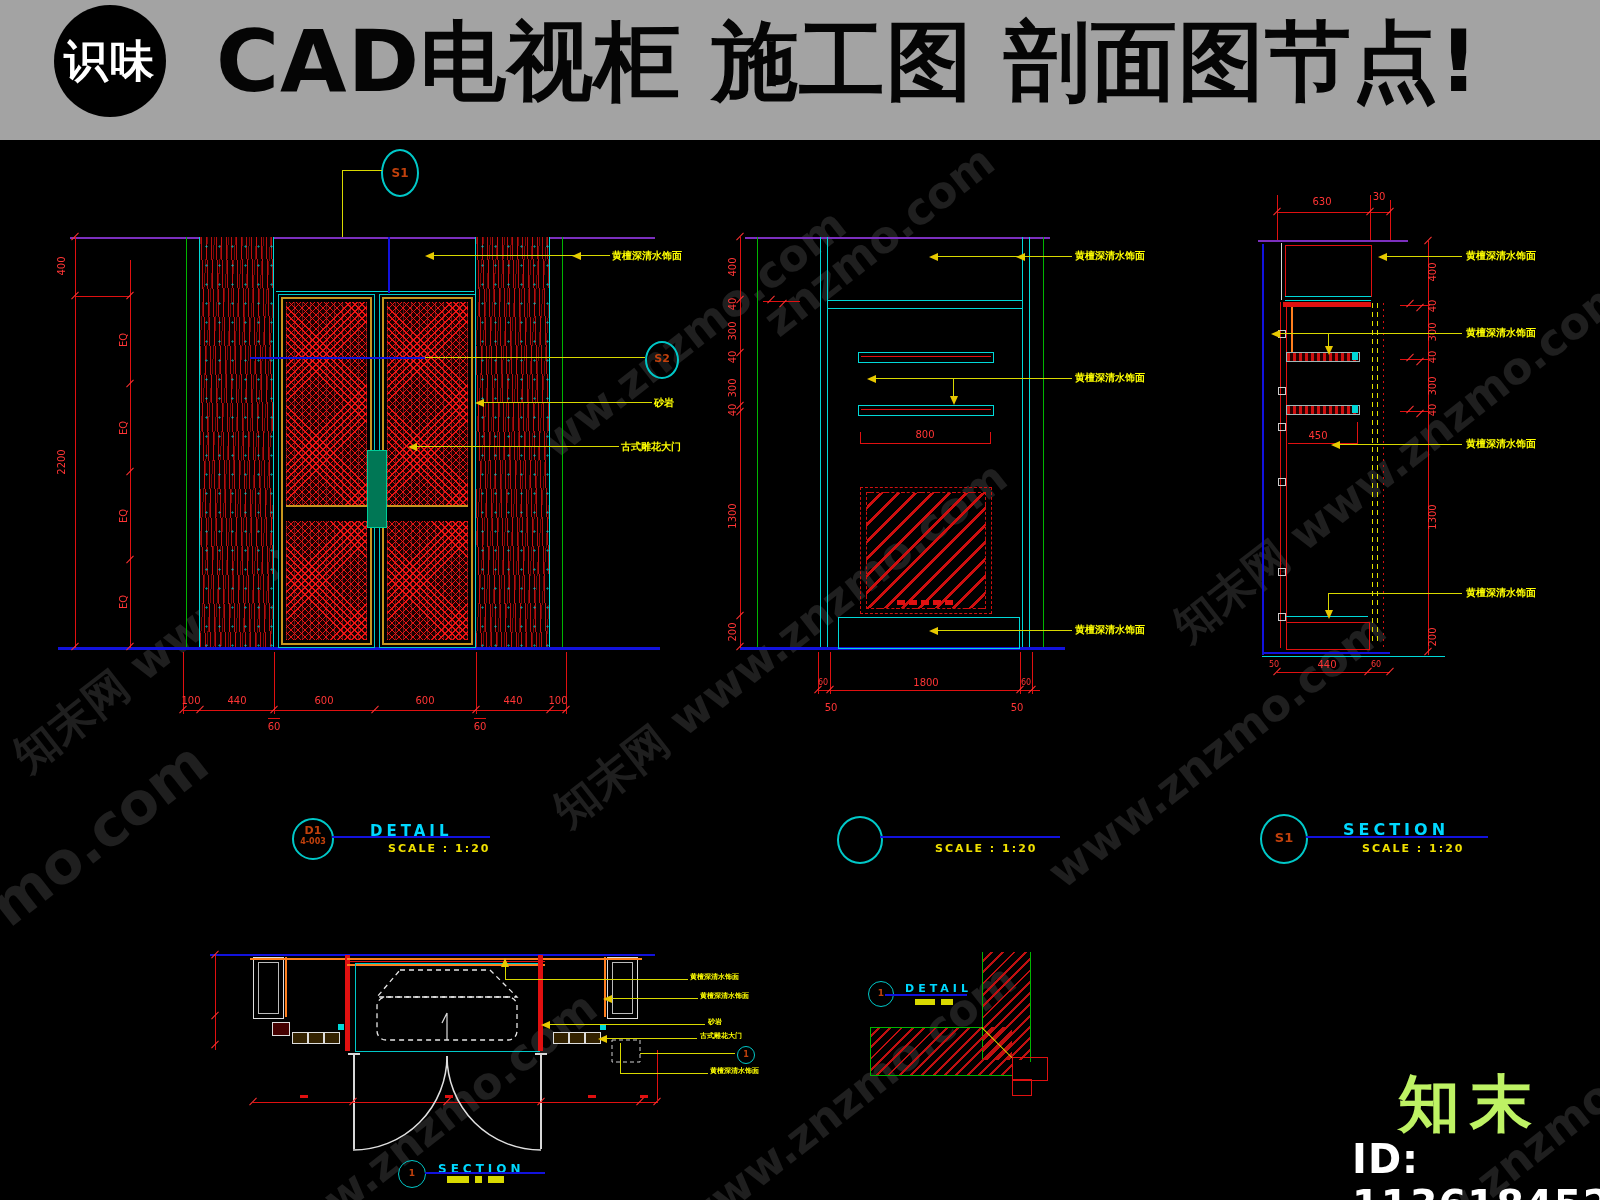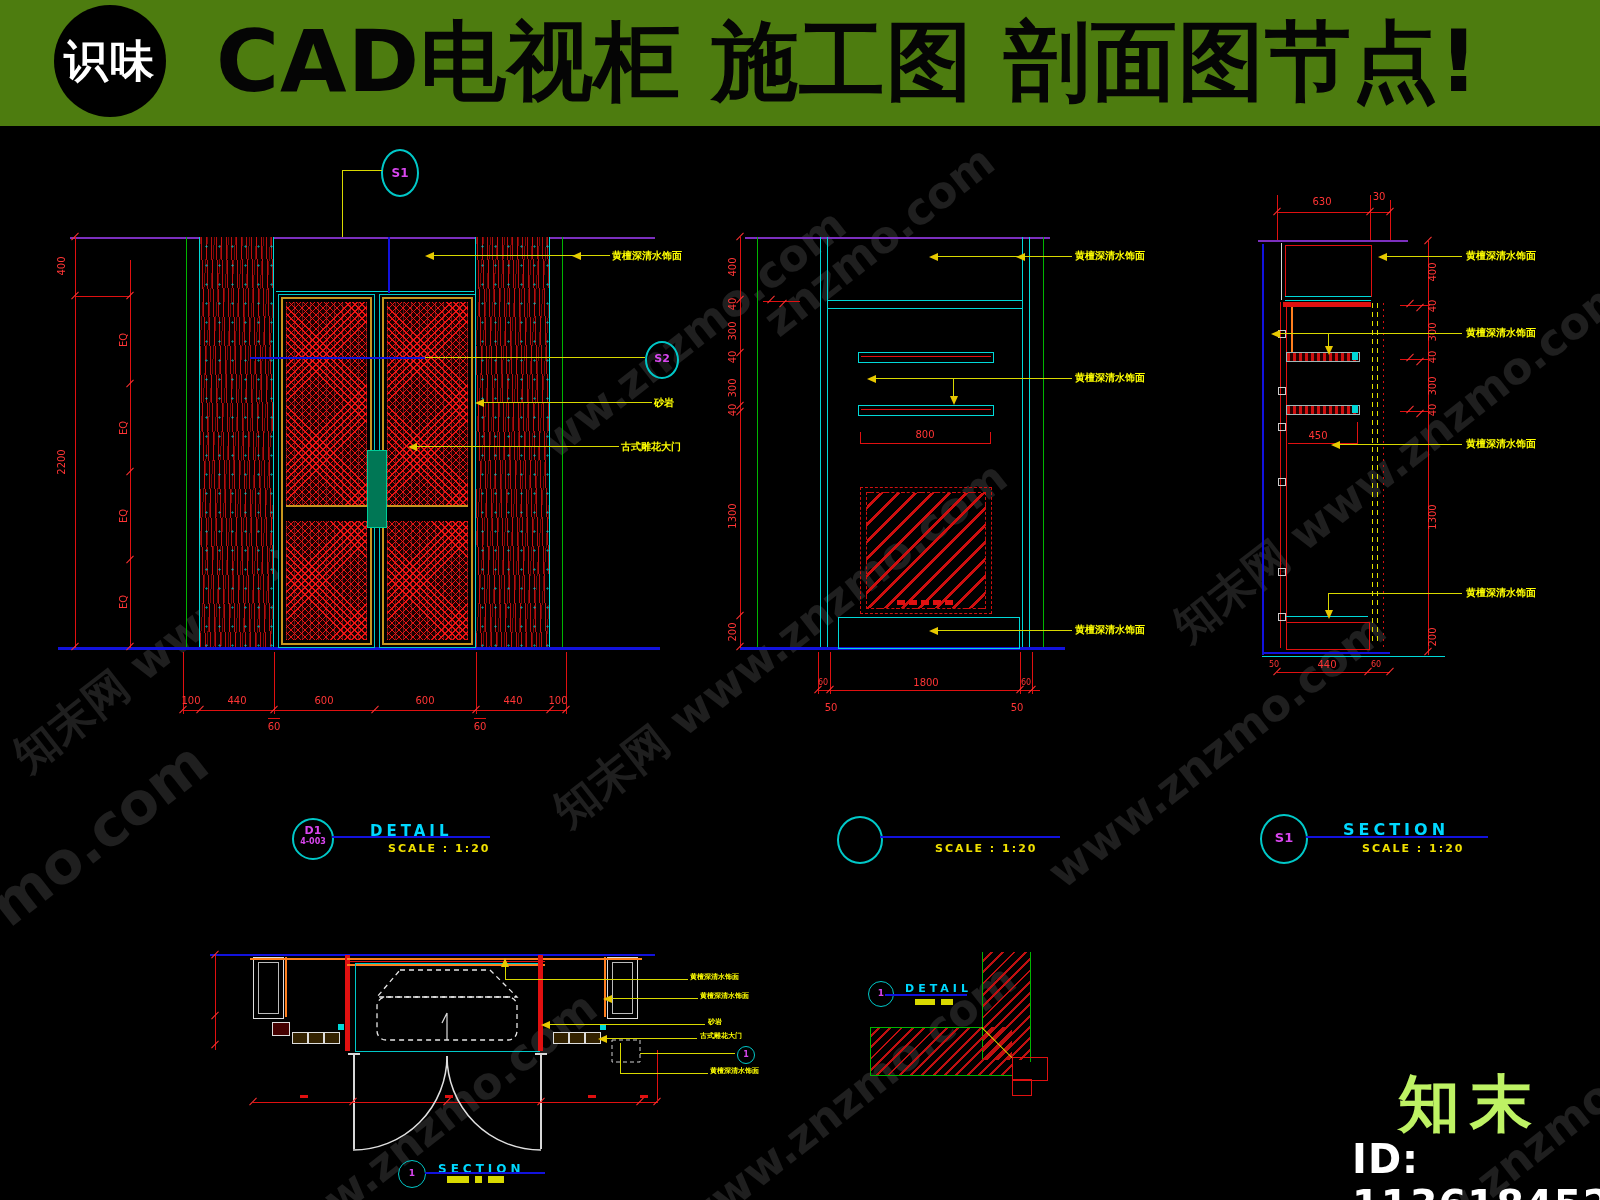--- a/index.html
+++ b/index.html
@@ -1,19 +1,19 @@
 <!DOCTYPE html>
 <html><head>
 <meta charset="utf-8">
 <style>
   html,body{margin:0;padding:0;background:#000}
   .stage{position:relative;width:1600px;height:1200px;background:#000;overflow:hidden;
          font-family:"DejaVu Sans",sans-serif}
   
-  .banner{position:absolute;left:0;top:0;width:1600px;height:126px;background:#4d7c0f}
+  .banner{position:absolute;left:0;top:0;width:1600px;height:140px;background:#a3a3a3}
   .logo{position:absolute;left:54px;top:5px;width:112px;height:112px;border-radius:50%;
         background:#000;color:#fff;text-align:center;line-height:112px;font-size:44px;font-weight:700;
         letter-spacing:2px}
   .hd-title{position:absolute;left:216px;top:0;width:1380px;height:122px;line-height:122px;margin:0;
         font-size:86px;font-weight:900;color:#050505;letter-spacing:1px;white-space:nowrap}
   
   .ln{position:absolute}
   .r{background:#e01010}.c{background:#00d8d8}.g{background:#00b400}.y{background:#d9d900}
   .b{background:#1212dd}.p{background:#7B2FBE}.o{background:#ff7f1e}.w{background:#d8d8d8}
   .tk{position:absolute;width:10px;height:1px;background:#ff3232;transform:rotate(-45deg)}
@@ -40,21 +40,21 @@
   .leafin{position:absolute;inset:2px;border:2px solid #c8961e}
   .leaf .pu{position:absolute;left:3px;right:3px;top:3px;height:203px}
   .leaf .rail{position:absolute;left:3px;right:3px;top:206px;height:14px;border-top:2px solid #c8961e;border-bottom:2px solid #c8961e;background:#000}
   .leaf .pl{position:absolute;left:3px;right:3px;top:222px;bottom:3px}
   
   .dl{position:absolute;transform:translate(-50%,-50%);font:10px/1 "DejaVu Sans",sans-serif;color:#ff3535;white-space:nowrap}
   .dlv{position:absolute;transform:translate(-50%,-50%) rotate(-90deg);font:10px/1 "DejaVu Sans",sans-serif;color:#ff3535;white-space:nowrap}
   .cl{position:absolute;font:10px/1.1 "DejaVu Sans",sans-serif;color:#ffff00;font-weight:700;white-space:nowrap}
   .cls{font-size:7px}
   .mk{position:absolute;border:2px solid #00c8c8;border-radius:50%;text-align:center;background:rgba(0,0,0,.2)}
-  .mkt{display:block;color:#d946ef;font-weight:700}
+  .mkt{display:block;color:#c2410c;font-weight:700}
   .ttl-c{position:absolute;color:#00d8ff;font-weight:700;letter-spacing:4px;white-space:nowrap}
   .ttl-y{position:absolute;color:#f0e000;font-weight:700;letter-spacing:2px;white-space:nowrap}
   
   .wm{position:absolute;font-size:44px;color:rgba(255,255,255,.12);white-space:nowrap;
       transform:rotate(-38deg);font-weight:700;pointer-events:none}
   .brand{position:absolute;font-size:62px;font-weight:700;color:#bef264;letter-spacing:10px}
   .idtxt{position:absolute;font-size:40px;font-weight:700;color:#fff;letter-spacing:1px}
 </style>
 </head>
 <body>

